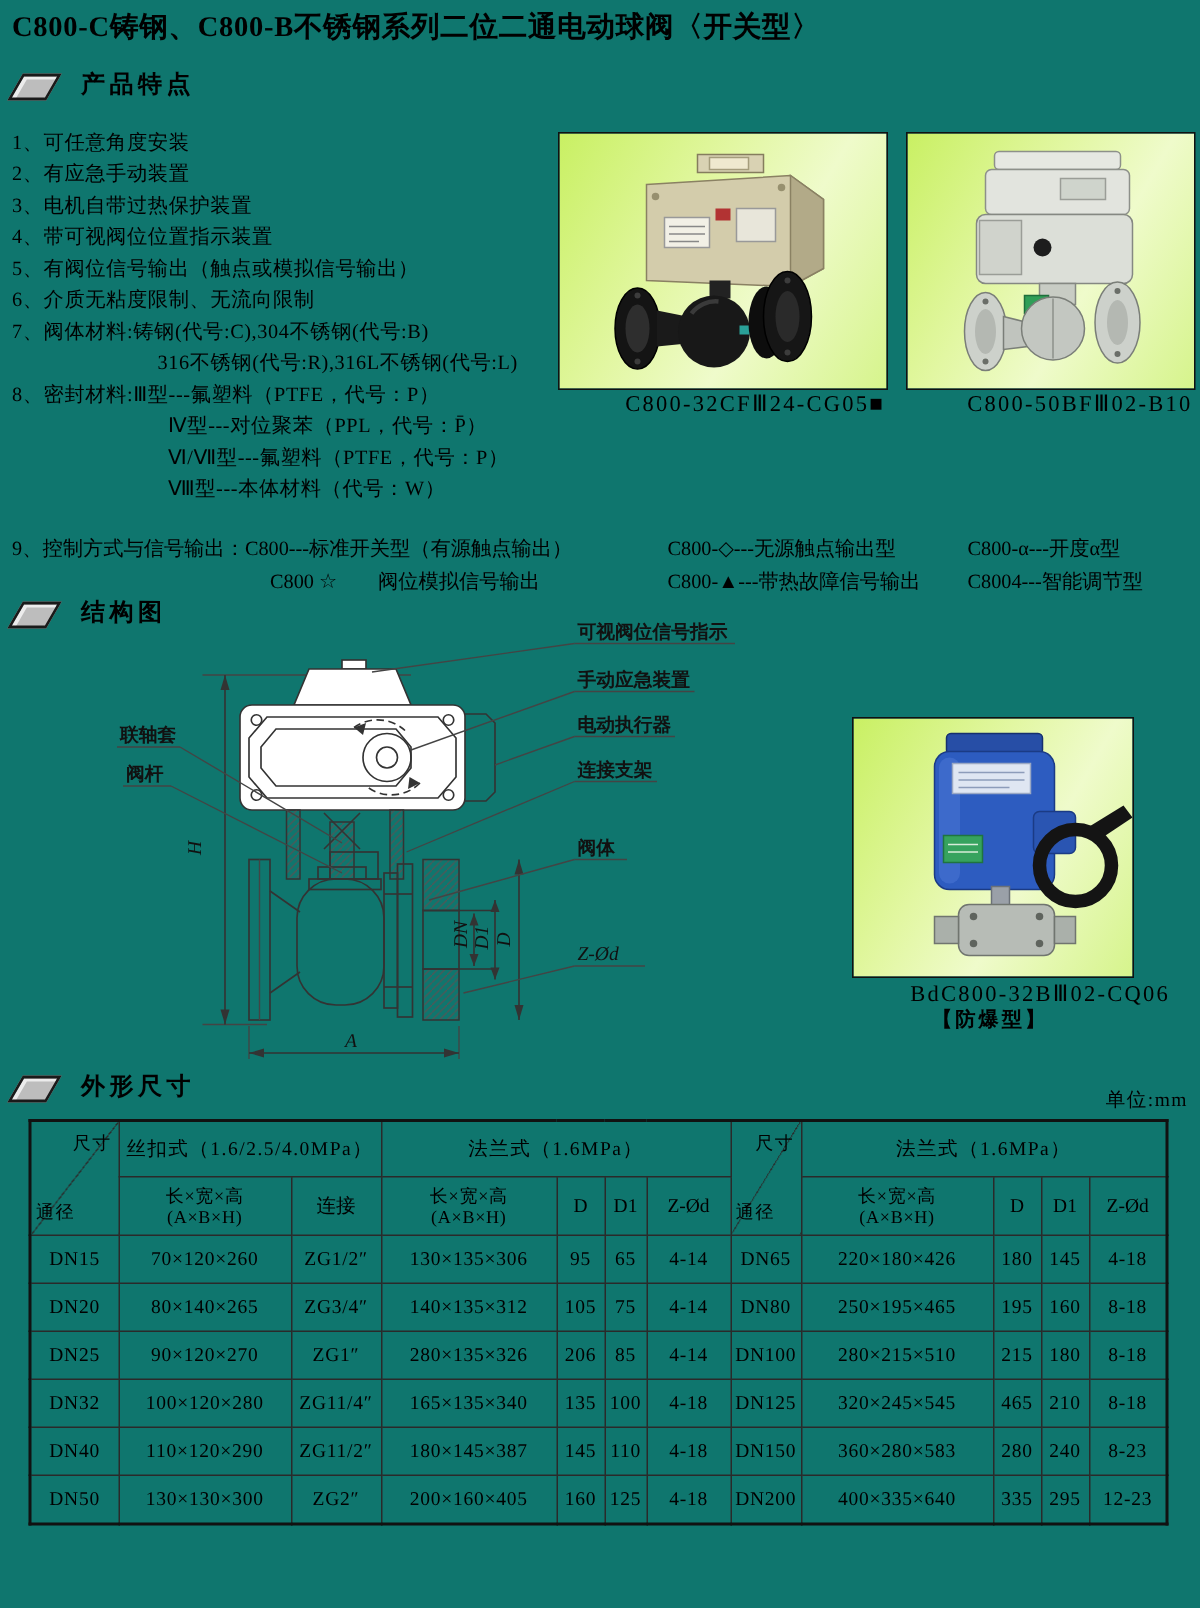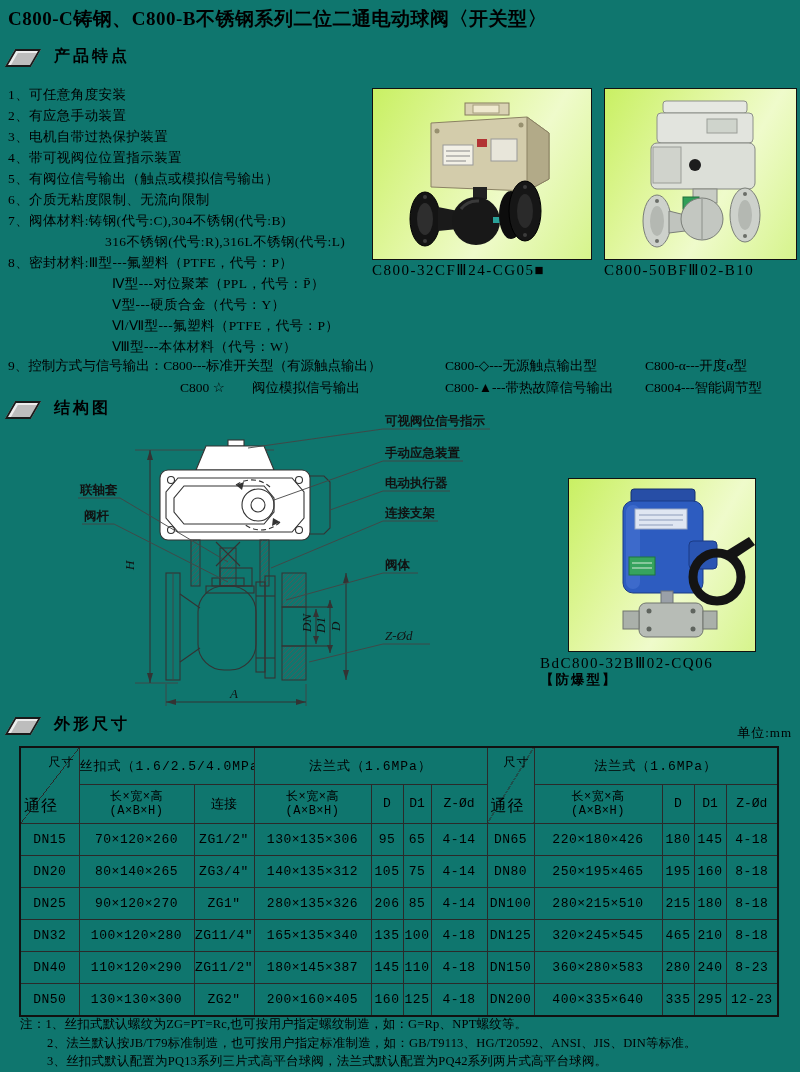--- a/index.html
+++ b/index.html
@@ -14,44 +14,44 @@
   .features{position:absolute;left:8px;top:84px;font:13.5px/21px "Liberation Serif",serif;
             letter-spacing:.4px;white-space:nowrap}
   .ind-a{padding-left:97px}
   .ind-b{padding-left:104px}
   .ctl-row{position:absolute;left:0;width:800px;height:21px;
            font:13.5px/21px "Liberation Serif",serif}
   .ctl-row span{position:absolute;white-space:nowrap}
   .pimg{position:absolute;border:1px solid #111;
         background:linear-gradient(120deg,#c9f063 0%,#e2f7a2 38%,#effbcb 62%,#d6f48c 100%)}
   .pimg svg{display:block;width:100%;height:100%}
-  .pcap{position:absolute;text-align:left;font:15px/18px "Liberation Serif",serif;
+  .pcap{position:absolute;text-align:right;font:15px/18px "Liberation Serif",serif;
         letter-spacing:1.5px;white-space:nowrap}
-  .ptag{position:absolute;font:700 13.5px/15px "Liberation Serif",serif;
+  .ptag{position:absolute;text-align:center;font:700 13.5px/15px "Liberation Serif",serif;
         letter-spacing:2px;white-space:nowrap}
   .diagram{position:absolute;left:78px;top:410px;width:475px;height:302px}
   .dg-line{stroke:#333;stroke-width:1.1;fill:none}
   .dg-thin{stroke:#444;stroke-width:.9;fill:none}
   .dg-fill{stroke:#333;stroke-width:1.1;fill:#fff}
   .dg-label{font:700 12.5px "Liberation Sans",sans-serif;fill:#111}
   .dg-dim{font:italic 13px "Liberation Serif",serif;fill:#111}
   .unit{position:absolute;right:8px;top:724px;font:13px "Liberation Serif",serif;letter-spacing:1px}
   .dim-table{position:absolute;left:19px;top:746px;width:758px;border-collapse:collapse;
-             table-layout:fixed;font-family:Liberation Mono, monospace;border:2px solid #111}
+             table-layout:fixed;font-family:Liberation Serif, serif;border:2px solid #111}
   .dim-table th,.dim-table td{border:1px solid #2a2a2a;text-align:center;vertical-align:middle;
              padding:0;font-weight:400;overflow:hidden;white-space:nowrap}
   .dim-table thead th{font-size:13px}
   .dim-table .grp{height:37px;letter-spacing:1px}
   .dim-table .sub{height:39px}
   .dim-table tbody td{height:31px;font-size:13px;letter-spacing:.5px}
   .sub2{font-size:12px;line-height:14px;letter-spacing:.5px}
   .corner{position:relative;background:linear-gradient(to bottom right,
           transparent 49.6%,#2a2a2a 49.6%,#2a2a2a 50.4%,transparent 50.4%)}
   .corner .ct{position:absolute;top:6px;right:4px;font-size:12px;letter-spacing:1px}
-  .corner .cb{position:absolute;bottom:6px;left:3px;font-size:16px;letter-spacing:1px}
+  .corner .cb{position:absolute;bottom:6px;left:3px;font-size:12px;letter-spacing:1px}
   .notes{position:absolute;left:20px;top:1015px;width:778px;
          font:12.5px/18.5px "Liberation Serif",serif;letter-spacing:.2px}
   .notes div{white-space:nowrap}
   .notes .n2{padding-left:27px}
 </style>
 </head>
 <body>
 
 <div class="page">
 
@@ -66,21 +66,20 @@
     <div>1、可任意角度安装</div>
     <div>2、有应急手动装置</div>
     <div>3、电机自带过热保护装置</div>
     <div>4、带可视阀位位置指示装置</div>
     <div>5、有阀位信号输出（触点或模拟信号输出）</div>
     <div>6、介质无粘度限制、无流向限制</div>
     <div>7、阀体材料:铸钢(代号:C),304不锈钢(代号:B)</div>
     <div class="ind-a">316不锈钢(代号:R),316L不锈钢(代号:L)</div>
     <div>8、密封材料:Ⅲ型---氟塑料（PTFE，代号：P）</div>
     <div class="ind-b">Ⅳ型---对位聚苯（PPL，代号：P̄）</div>
-    <div class="ind-b">Ⅴ型---硬质合金（代号：Y）</div>
     <div class="ind-b">Ⅵ/Ⅶ型---氟塑料（PTFE，代号：P）</div>
     <div class="ind-b">Ⅷ型---本体材料（代号：W）</div>
   </div>
 
   <div class="ctl-row" style="top:355px">
     <span style="left:8px">9、控制方式与信号输出：C800---标准开关型（有源触点输出）</span>
     <span style="left:445px">C800-◇---无源触点输出型</span>
     <span style="left:645px">C800-α---开度α型</span>
   </div>
   <div class="ctl-row" style="top:377px">
@@ -418,19 +417,14 @@
         <td>4-18</td>
         <td>DN200</td>
         <td>400×335×640</td>
         <td>335</td>
         <td>295</td>
         <td>12-23</td>
       </tr>
     </tbody>
   </table>
 
-  <div class="notes">
-    <div>注：1、丝扣式默认螺纹为ZG=PT=Rc,也可按用户指定螺纹制造，如：G=Rp、NPT螺纹等。</div>
-    <div class="n2">2、法兰默认按JB/T79标准制造，也可按用户指定标准制造，如：GB/T9113、HG/T20592、ANSI、JIS、DIN等标准。</div>
-    <div class="n2">3、丝扣式默认配置为PQ13系列三片式高平台球阀，法兰式默认配置为PQ42系列两片式高平台球阀。</div>
-  </div>
 
 </div>
 
 </body></html>

